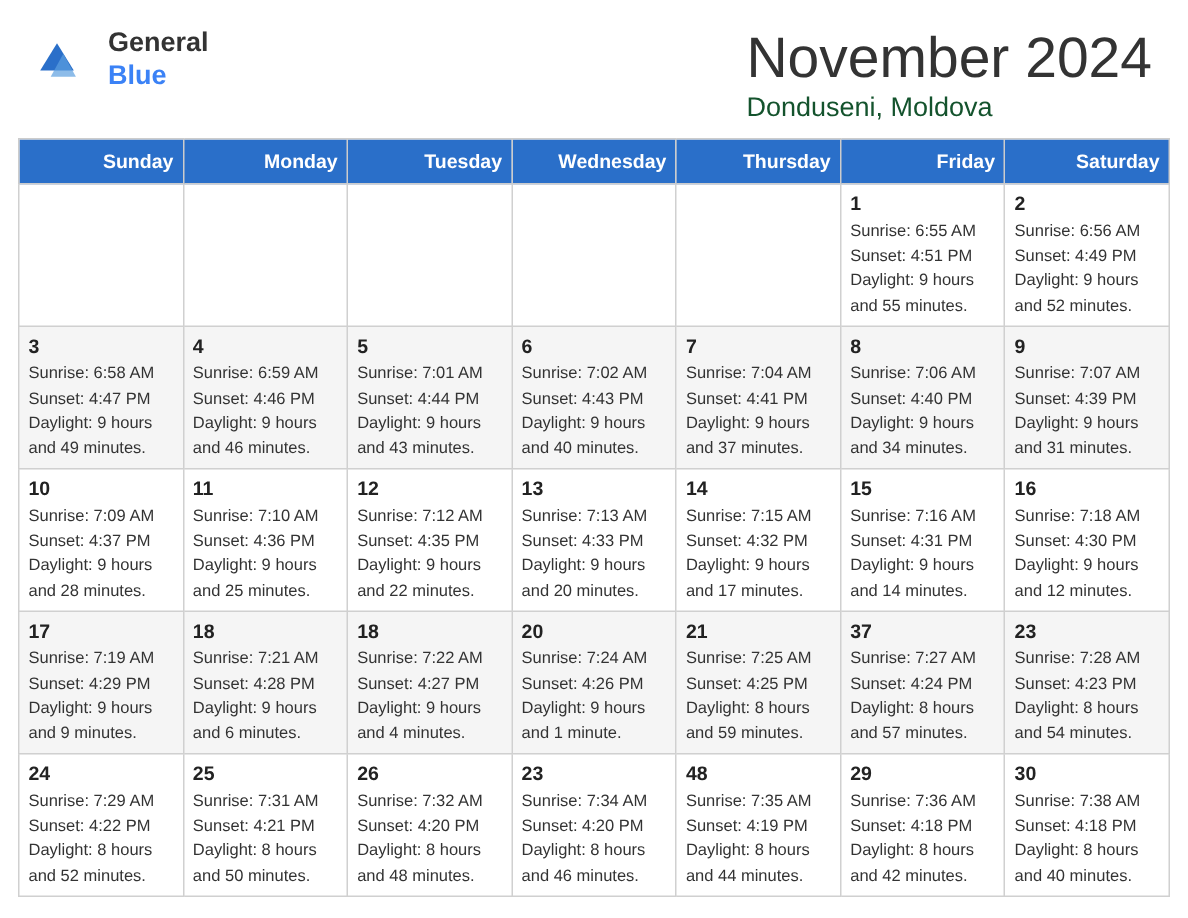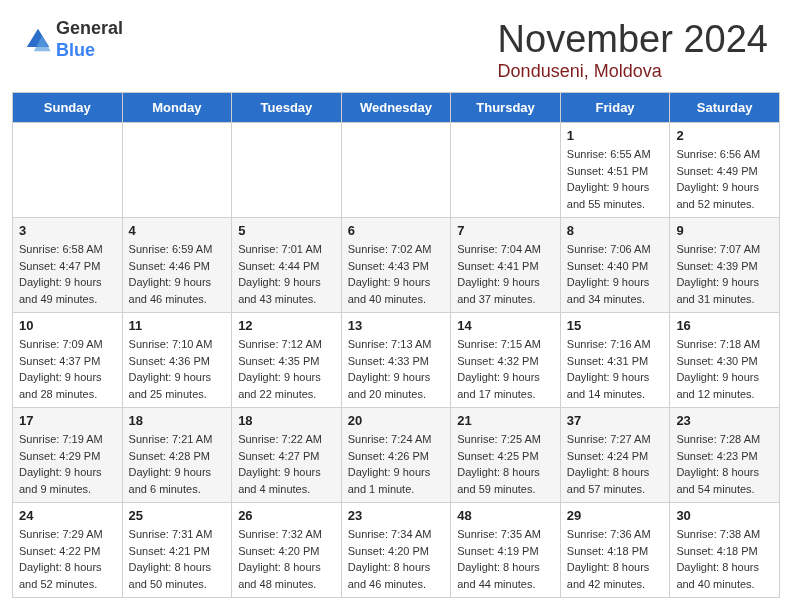--- a/index.html
+++ b/index.html
@@ -1,38 +1,38 @@
 <!DOCTYPE html>
 <html><head>
   <meta charset="utf-8">
   <style>
     * { box-sizing: border-box; margin: 0; padding: 0; }
     body { font-family: Arial, sans-serif; background: #fff; width: 792px; min-height: 612px; }
     
     .header { display: flex; justify-content: space-between; align-items: flex-start; padding: 18px 24px 10px 24px; }
     
     .logo { display: flex; align-items: center; gap: 4px; }
-    .logo-text { font-size: 18px; font-weight: bold; line-height: 1.2; }
+    .logo-text { font-size: 18px; font-weight: bold; line-height: 1.2; margin-left: 16px; }
     .logo-general { color: #333; }
     .logo-blue { color: #3b82f6; }
     .logo-icon { width: 28px; height: 28px; }
     
     .title-block { text-align: left; }
     .month-title { font-size: 38px; font-weight: 300; color: #333; }
-    .location-title { font-size: 18px; color: #7f1d1d; font-weight: 400; }
+    .location-title { font-size: 18px; color: #14532d; font-weight: 400; }
     
     .calendar { width: 100%; border-collapse: collapse; margin: 0 0 0 0; }
     
     .calendar thead tr th {
       background: #2a6fc9;
       color: #fff;
       font-size: 13px;
       font-weight: 600;
       padding: 7px 6px;
-      text-align: center;
+      text-align: right;
       border: 1px solid #ccc;
     }
     
     .calendar tbody tr td {
       border: 1px solid #d0d0d0;
       vertical-align: top;
       padding: 5px 6px;
       font-size: 11px;
       width: calc(100% / 7);
       background: #fff;

